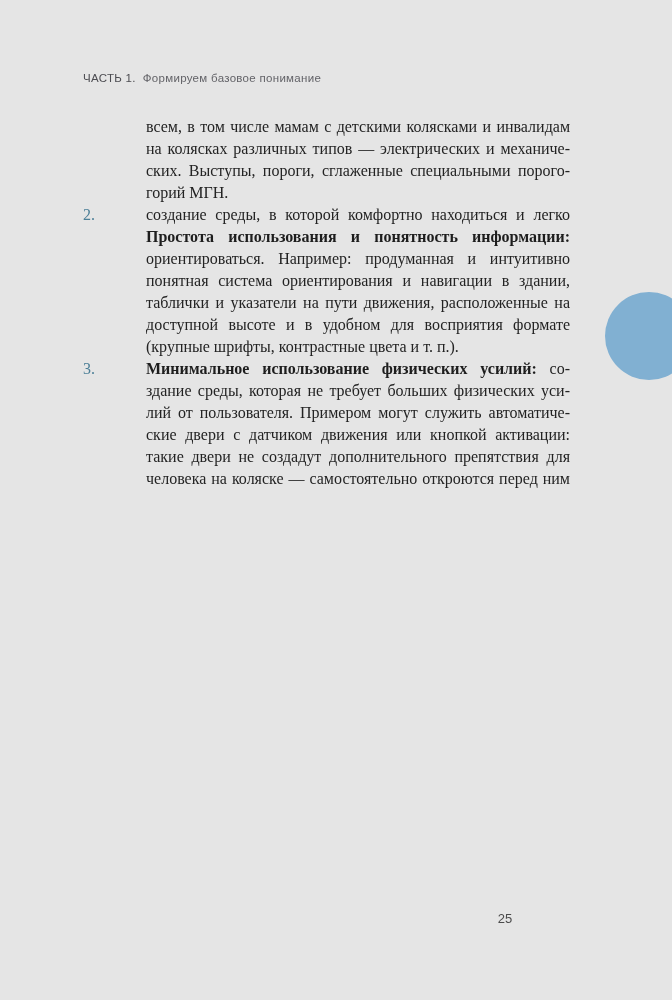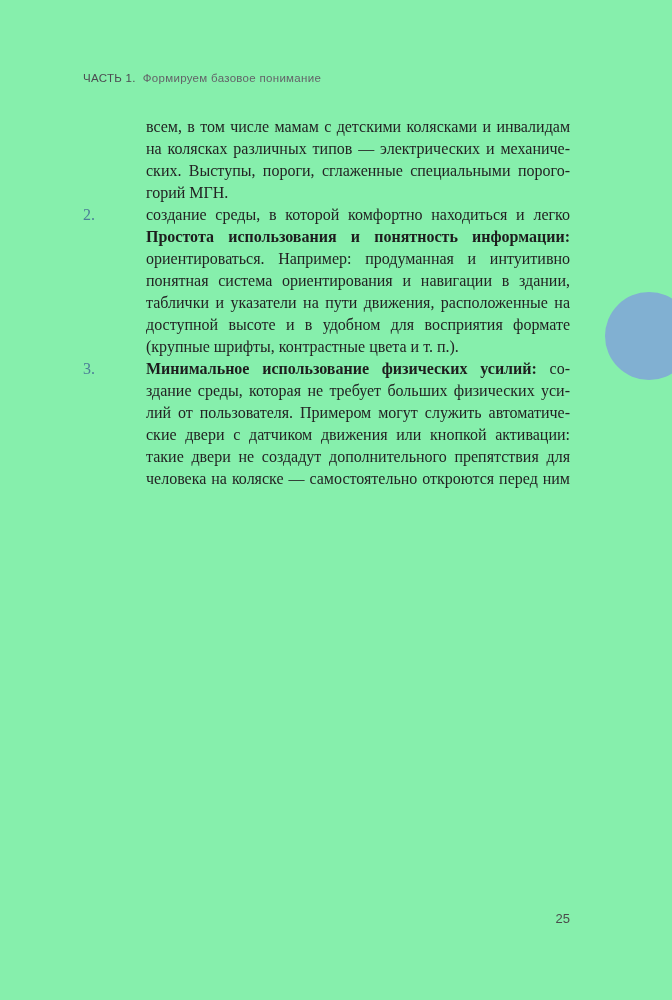--- a/index.html
+++ b/index.html
@@ -1,21 +1,21 @@
 <!DOCTYPE html>
 <html lang="ru"><head>
 <meta charset="utf-8">
 <style>
   html, body { margin: 0; padding: 0; }
   body { background: #ffffff; }
   .page {
     position: relative;
     width: 672px;
     height: 1000px;
-    background: #86efac;
+    background: #e5e5e5;
     overflow: hidden;
     font-family: "Liberation Serif", "DejaVu Serif", serif;
   }
   .running-header {
     position: absolute;
     left: 83px;
     top: 72px;
     font-family: "Liberation Sans", "DejaVu Sans", sans-serif;
     font-size: 11.5px;
     letter-spacing: 0.3px;
@@ -61,21 +61,21 @@
     width: 88px;
     height: 88px;
     border-radius: 50%;
     background: #81b0d2;
   }
   .page-number {
     position: absolute;
     top: 911px;
     left: 440px;
     width: 130px;
-    text-align: right;
+    text-align: center;
     font-family: "Liberation Sans", "DejaVu Sans", sans-serif;
     font-size: 13px;
     color: #4b4b4b;
   }
 </style>
 </head>
 <body>
 
 <div class="page">
 

